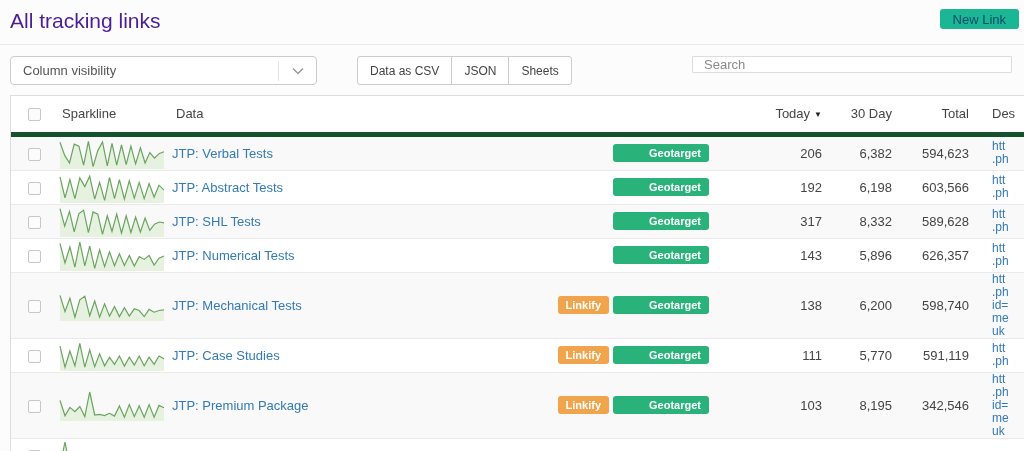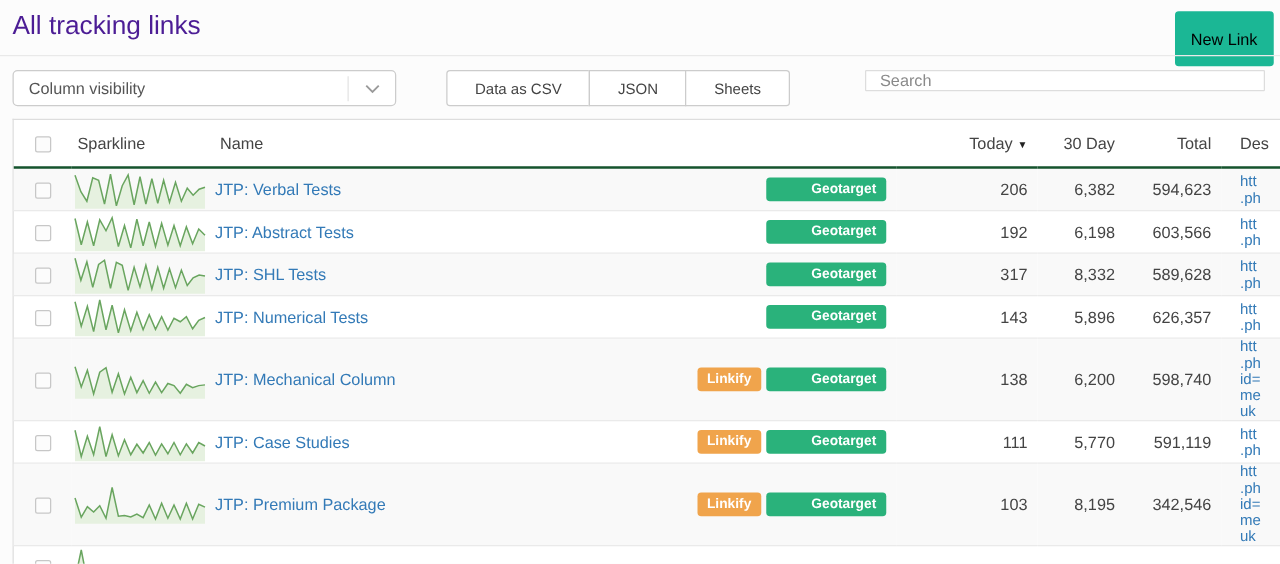--- a/index.html
+++ b/index.html
@@ -12,57 +12,57 @@
   }
   *{box-sizing:border-box;}
   html,body{margin:0;padding:0;}
   body{
     width:1024px;height:451px;overflow:hidden;position:relative;
     background:#fcfcfc;color:#444;
     font-family:"Liberation Sans",sans-serif;font-size:13px;
   }
   .page-title{position:absolute;left:10px;top:9px;font-size:21px;font-weight:400;color:#4c1d95;margin:0;}
   .new-link-btn{
-    position:absolute;right:5px;top:9px;height:44px;padding:0 13px;
-    background:var(--accent-green);color:#000000;border:none;border-radius:3px;
+    position:absolute;right:5px;top:9px;height:20px;padding:0 13px;
+    background:var(--accent-green);color:#0c4a6e;border:none;border-radius:3px;
     font-size:13px;font-family:inherit;cursor:pointer;
   }
   .divider{position:absolute;left:0;top:44px;width:1024px;height:1px;background:#e9e9e9;}
 
   
   .colvis{
     position:absolute;left:10px;top:56px;width:307px;height:29px;
     background:#fff;border:1px solid #ccc;border-radius:4px;
     display:flex;align-items:center;cursor:pointer;
   }
   .colvis-label{flex:1;padding:0 12px;font-size:13px;color:#555;}
   .colvis-caret{width:38px;height:20px;border-left:1px solid #e3e3e3;display:flex;align-items:center;justify-content:center;}
   .btn-group{position:absolute;left:357px;top:56px;display:flex;}
   .btn{
-    height:29px;padding:0 22px;background:#fff;border:1px solid #ccc;
+    height:29px;padding:0 12px;background:#fff;border:1px solid #ccc;
     font-family:inherit;font-size:12px;color:#444;margin-left:-1px;cursor:pointer;
   }
   .btn:first-child{border-radius:3px 0 0 3px;margin-left:0;}
   .btn:last-child{border-radius:0 3px 3px 0;}
   .search-input{
     position:absolute;left:692px;top:56px;width:320px;height:17px;
     border:1px solid #ddd;background:#fff;padding:0 11px;
     font-family:inherit;font-size:13px;color:#555;border-radius:1px;
   }
   .search-input::placeholder{color:#8a8a8a;}
 
   
   .table-wrap{position:absolute;left:10px;top:95px;width:1083px;background:#fff;border:1px solid #ddd;border-bottom:none;}
   table{border-collapse:collapse;table-layout:fixed;width:1081px;font-size:13px;}
   col.c-check{width:46px;} col.c-spark{width:111px;} col.c-name{width:328px;}
   col.c-badge{width:221px;} col.c-today{width:113px;} col.c-30day{width:70px;}
   col.c-total{width:77px;} col.c-dest{width:115px;}
   thead th{
     height:38px;font-weight:400;color:#444;text-align:left;
-    padding:0 8px;border-bottom:2px solid #14532d;vertical-align:middle;cursor:pointer;
+    padding:0 8px;border-bottom:5px solid #14532d;vertical-align:middle;cursor:pointer;
   }
   th.spark-h{padding-left:5px;}
   th.num,td.num{text-align:right;}
   th.dest-h,td.dest-cell{padding-left:15px;padding-right:0;}
   tbody td{height:34px;padding:0 8px;vertical-align:middle;border-bottom:1px solid #eaeaea;}
   tbody tr.striped{background:#f9f9f9;}
   tbody tr.tall td{height:64px;}
   td.check-cell,th.check-h{text-align:center;padding:0;}
   .checkbox{display:inline-block;width:13px;height:13px;border:1px solid #c7c7c7;border-radius:2px;background:#fcfcfc;vertical-align:middle;cursor:pointer;}
   td.spark-cell{padding:0 0 0 2px;}
@@ -111,21 +111,21 @@
         <col class="c-30day">
         <col class="c-total">
         <col class="c-dest">
     </colgroup>
     <thead>
       <tr>
         <th class="check-h">
           <span class="checkbox"></span>
         </th>
         <th class="spark-h">Sparkline</th>
-        <th>Name</th>
+        <th>Data</th>
         <th></th>
         <th class="num"><span>Today</span><span class="sort-caret">▼</span></th>
         <th class="num">30 Day</th>
         <th class="num">Total</th>
         <th class="dest-h">Des</th>
       </tr>
     </thead>
     <tbody>
         <tr class="striped">
     <td class="check-cell">
@@ -223,21 +223,21 @@
     <td class="check-cell">
       <span class="checkbox"></span>
     </td>
     <td class="spark-cell">
       <span><svg width="106" height="33">
                 <polygon points="1,32 1.0,6.4 6.0,22.6 10.9,9.2 15.9,28.2 20.8,10.8 25.8,7.2 30.7,26.8 35.7,12.0 40.6,28.2 45.6,14.8 50.5,27.1 55.5,17.6 60.4,27.6 65.4,18.7 70.3,27.1 75.3,19.8 80.2,21.5 85.2,27.6 90.1,20.4 95.1,23.2 100.0,21.5 105.0,20.9 105,32" fill="var(--sparkline-fill)"></polygon>
                 <polyline points="1.0,6.4 6.0,22.6 10.9,9.2 15.9,28.2 20.8,10.8 25.8,7.2 30.7,26.8 35.7,12.0 40.6,28.2 45.6,14.8 50.5,27.1 55.5,17.6 60.4,27.6 65.4,18.7 70.3,27.1 75.3,19.8 80.2,21.5 85.2,27.6 90.1,20.4 95.1,23.2 100.0,21.5 105.0,20.9" fill="none" stroke="var(--sparkline-stroke)" stroke-width="1.2"></polyline>
               </svg></span>
     </td>
     <td class="name-cell">
-      <a class="name-link">JTP: Mechanical Column</a>
+      <a class="name-link">JTP: Mechanical Tests</a>
     </td>
     <td class="badge-cell">
       <span><span class="badge badge-linkify">Linkify</span><span class="badge badge-geotarget">Geotarget</span></span>
     </td>
     <td class="num">138</td>
     <td class="num">6,200</td>
     <td class="num">598,740</td>
     <td class="dest-cell">
       <span><a class="dest-link">htt</a><a class="dest-link">.ph</a><a class="dest-link">id=</a><a class="dest-link">me</a><a class="dest-link">uk</a></span>
     </td>

